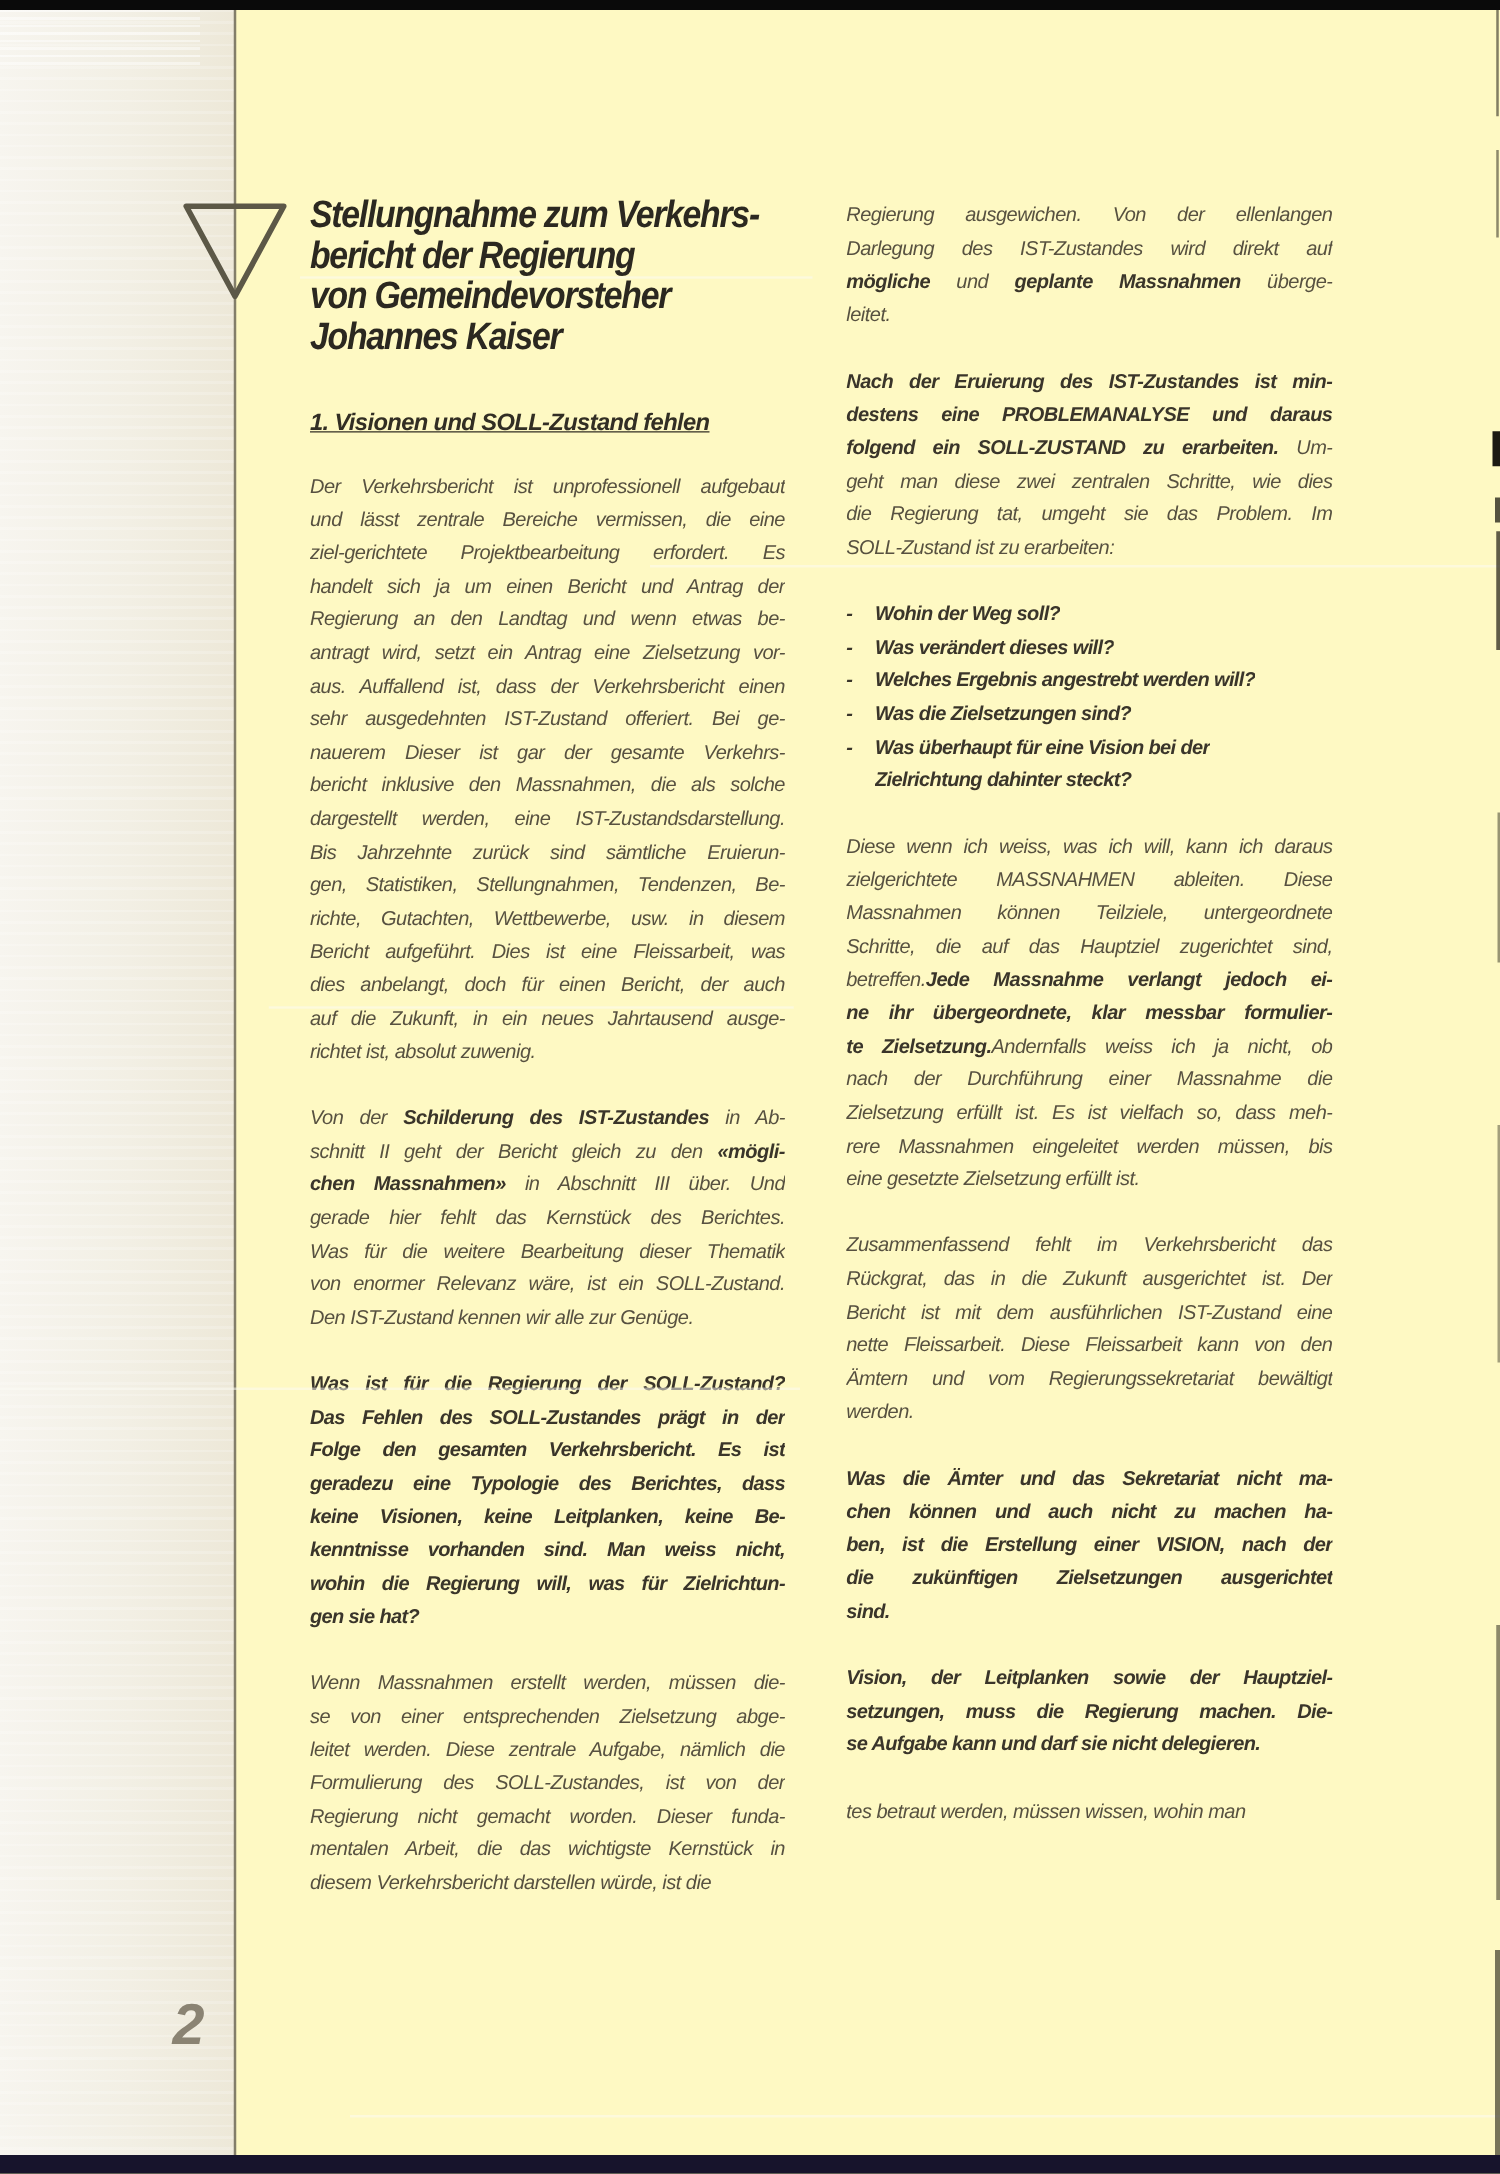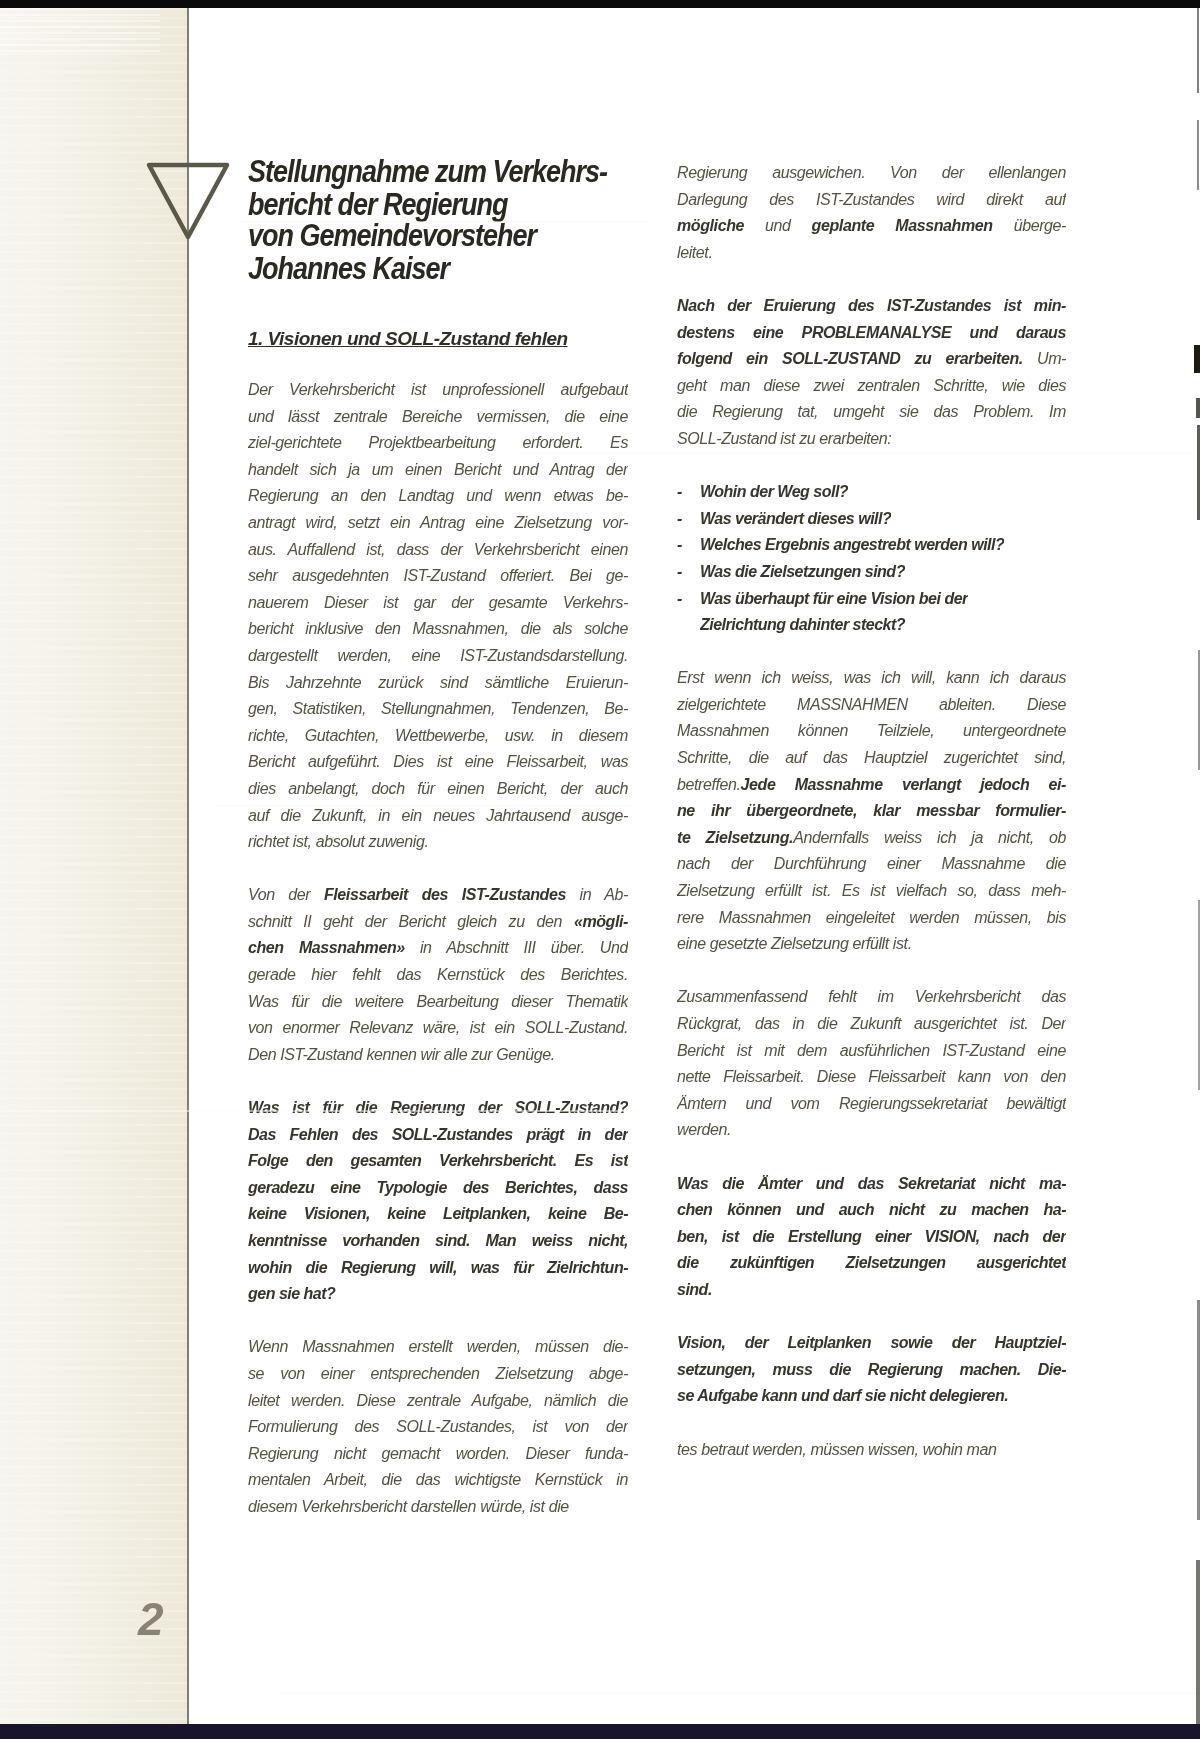--- a/index.html
+++ b/index.html
@@ -1,18 +1,18 @@
 <!DOCTYPE html>
 <html><head>
 <meta charset="utf-8">
 <title>Stellungnahme zum Verkehrsbericht</title>
 <style>
   html,body{margin:0;padding:0;background:#0b0b0b;}
   .page{position:relative;width:1200px;height:1739px;overflow:hidden;
-        background:#ffffff;
+        background:#fef9c3;
         font-family:"Liberation Sans","DejaVu Sans",sans-serif;}
   
   .edge-top{position:absolute;left:0;top:0;width:1200px;height:8px;background:#0a0a0a;}
   .edge-bottom{position:absolute;left:0;top:1724px;width:1200px;height:15px;background:#17142c;}
   .left-strip{position:absolute;left:0;top:8px;width:188px;height:1716px;
               background:linear-gradient(90deg,#f7f5ef 0%,#f2efe4 55%,#ede8d8 100%);}
   .left-strip::after{content:"";position:absolute;inset:0;opacity:.22;
               background:repeating-linear-gradient(180deg,rgba(255,255,255,.9) 0 2px,rgba(0,0,0,0) 2px 9px);}
   .corner-streaks{position:absolute;left:0;top:8px;width:160px;height:46px;opacity:.5;
               background:repeating-linear-gradient(180deg,rgba(255,255,255,.9) 0 2px,rgba(0,0,0,0) 2px 6px);}
@@ -84,21 +84,21 @@
         <div class="tline"><span>dargestellt werden, eine IST-Zustandsdarstellung.</span></div>
         <div class="tline"><span>Bis Jahrzehnte zurück sind sämtliche Eruierun-</span></div>
         <div class="tline"><span>gen, Statistiken, Stellungnahmen, Tendenzen, Be-</span></div>
         <div class="tline"><span>richte, Gutachten, Wettbewerbe, usw. in diesem</span></div>
         <div class="tline"><span>Bericht aufgeführt. Dies ist eine Fleissarbeit, was</span></div>
         <div class="tline"><span>dies anbelangt, doch für einen Bericht, der auch</span></div>
         <div class="tline"><span>auf die Zukunft, in ein neues Jahrtausend ausge-</span></div>
         <div class="tline last"><span>richtet ist, absolut zuwenig.</span></div>
       </div>
       <div class="para normal">
-        <div class="tline"><span>Von der </span><b>Fleissarbeit des IST-Zustandes</b><span> in Ab-</span></div>
+        <div class="tline"><span>Von der </span><b>Schilderung des IST-Zustandes</b><span> in Ab-</span></div>
         <div class="tline"><span>schnitt II geht der Bericht gleich zu den </span><b>«mögli-</b></div>
         <div class="tline"><b>chen Massnahmen»</b><span> in Abschnitt III über. Und</span></div>
         <div class="tline"><span>gerade hier fehlt das Kernstück des Berichtes.</span></div>
         <div class="tline"><span>Was für die weitere Bearbeitung dieser Thematik</span></div>
         <div class="tline"><span>von enormer Relevanz wäre, ist ein SOLL-Zustand.</span></div>
         <div class="tline last"><span>Den IST-Zustand kennen wir alle zur Genüge.</span></div>
       </div>
       <div class="para bold">
         <div class="tline"><span>Was ist für die Regierung der SOLL-Zustand?</span></div>
         <div class="tline"><span>Das Fehlen des SOLL-Zustandes prägt in der</span></div>
@@ -162,21 +162,21 @@
         </div>
         <div class="brow">
           <span class="dash">-</span>
           <div>
             <div class="bline">Was überhaupt für eine Vision bei der</div>
             <div class="bline">Zielrichtung dahinter steckt?</div>
           </div>
         </div>
       </div>
       <div class="para normal">
-        <div class="tline"><span>Erst wenn ich weiss, was ich will, kann ich daraus</span></div>
+        <div class="tline"><span>Diese wenn ich weiss, was ich will, kann ich daraus</span></div>
         <div class="tline"><span>zielgerichtete MASSNAHMEN ableiten. Diese</span></div>
         <div class="tline"><span>Massnahmen können Teilziele, untergeordnete</span></div>
         <div class="tline"><span>Schritte, die auf das Hauptziel zugerichtet sind,</span></div>
         <div class="tline"><span>betreffen.</span><b>Jede Massnahme verlangt jedoch ei-</b></div>
         <div class="tline"><b>ne ihr übergeordnete, klar messbar formulier-</b></div>
         <div class="tline"><b>te Zielsetzung.</b><span>Andernfalls weiss ich ja nicht, ob</span></div>
         <div class="tline"><span>nach der Durchführung einer Massnahme die</span></div>
         <div class="tline"><span>Zielsetzung erfüllt ist. Es ist vielfach so, dass meh-</span></div>
         <div class="tline"><span>rere Massnahmen eingeleitet werden müssen, bis</span></div>
         <div class="tline last"><span>eine gesetzte Zielsetzung erfüllt ist.</span></div>

